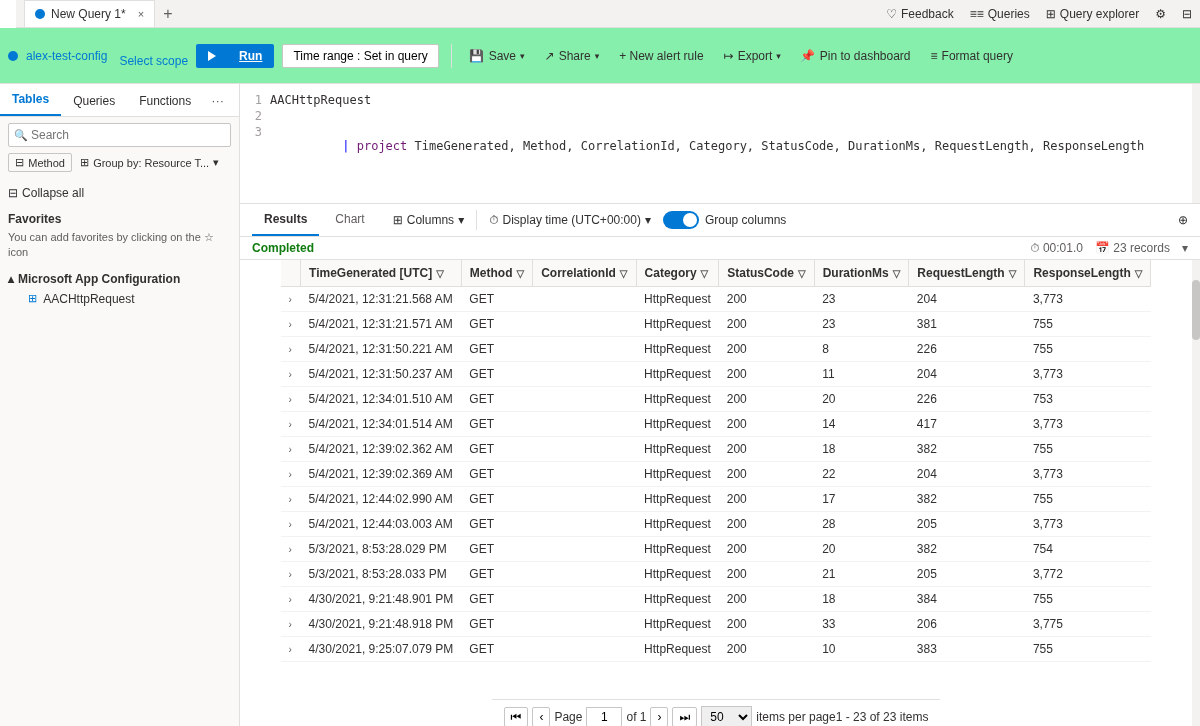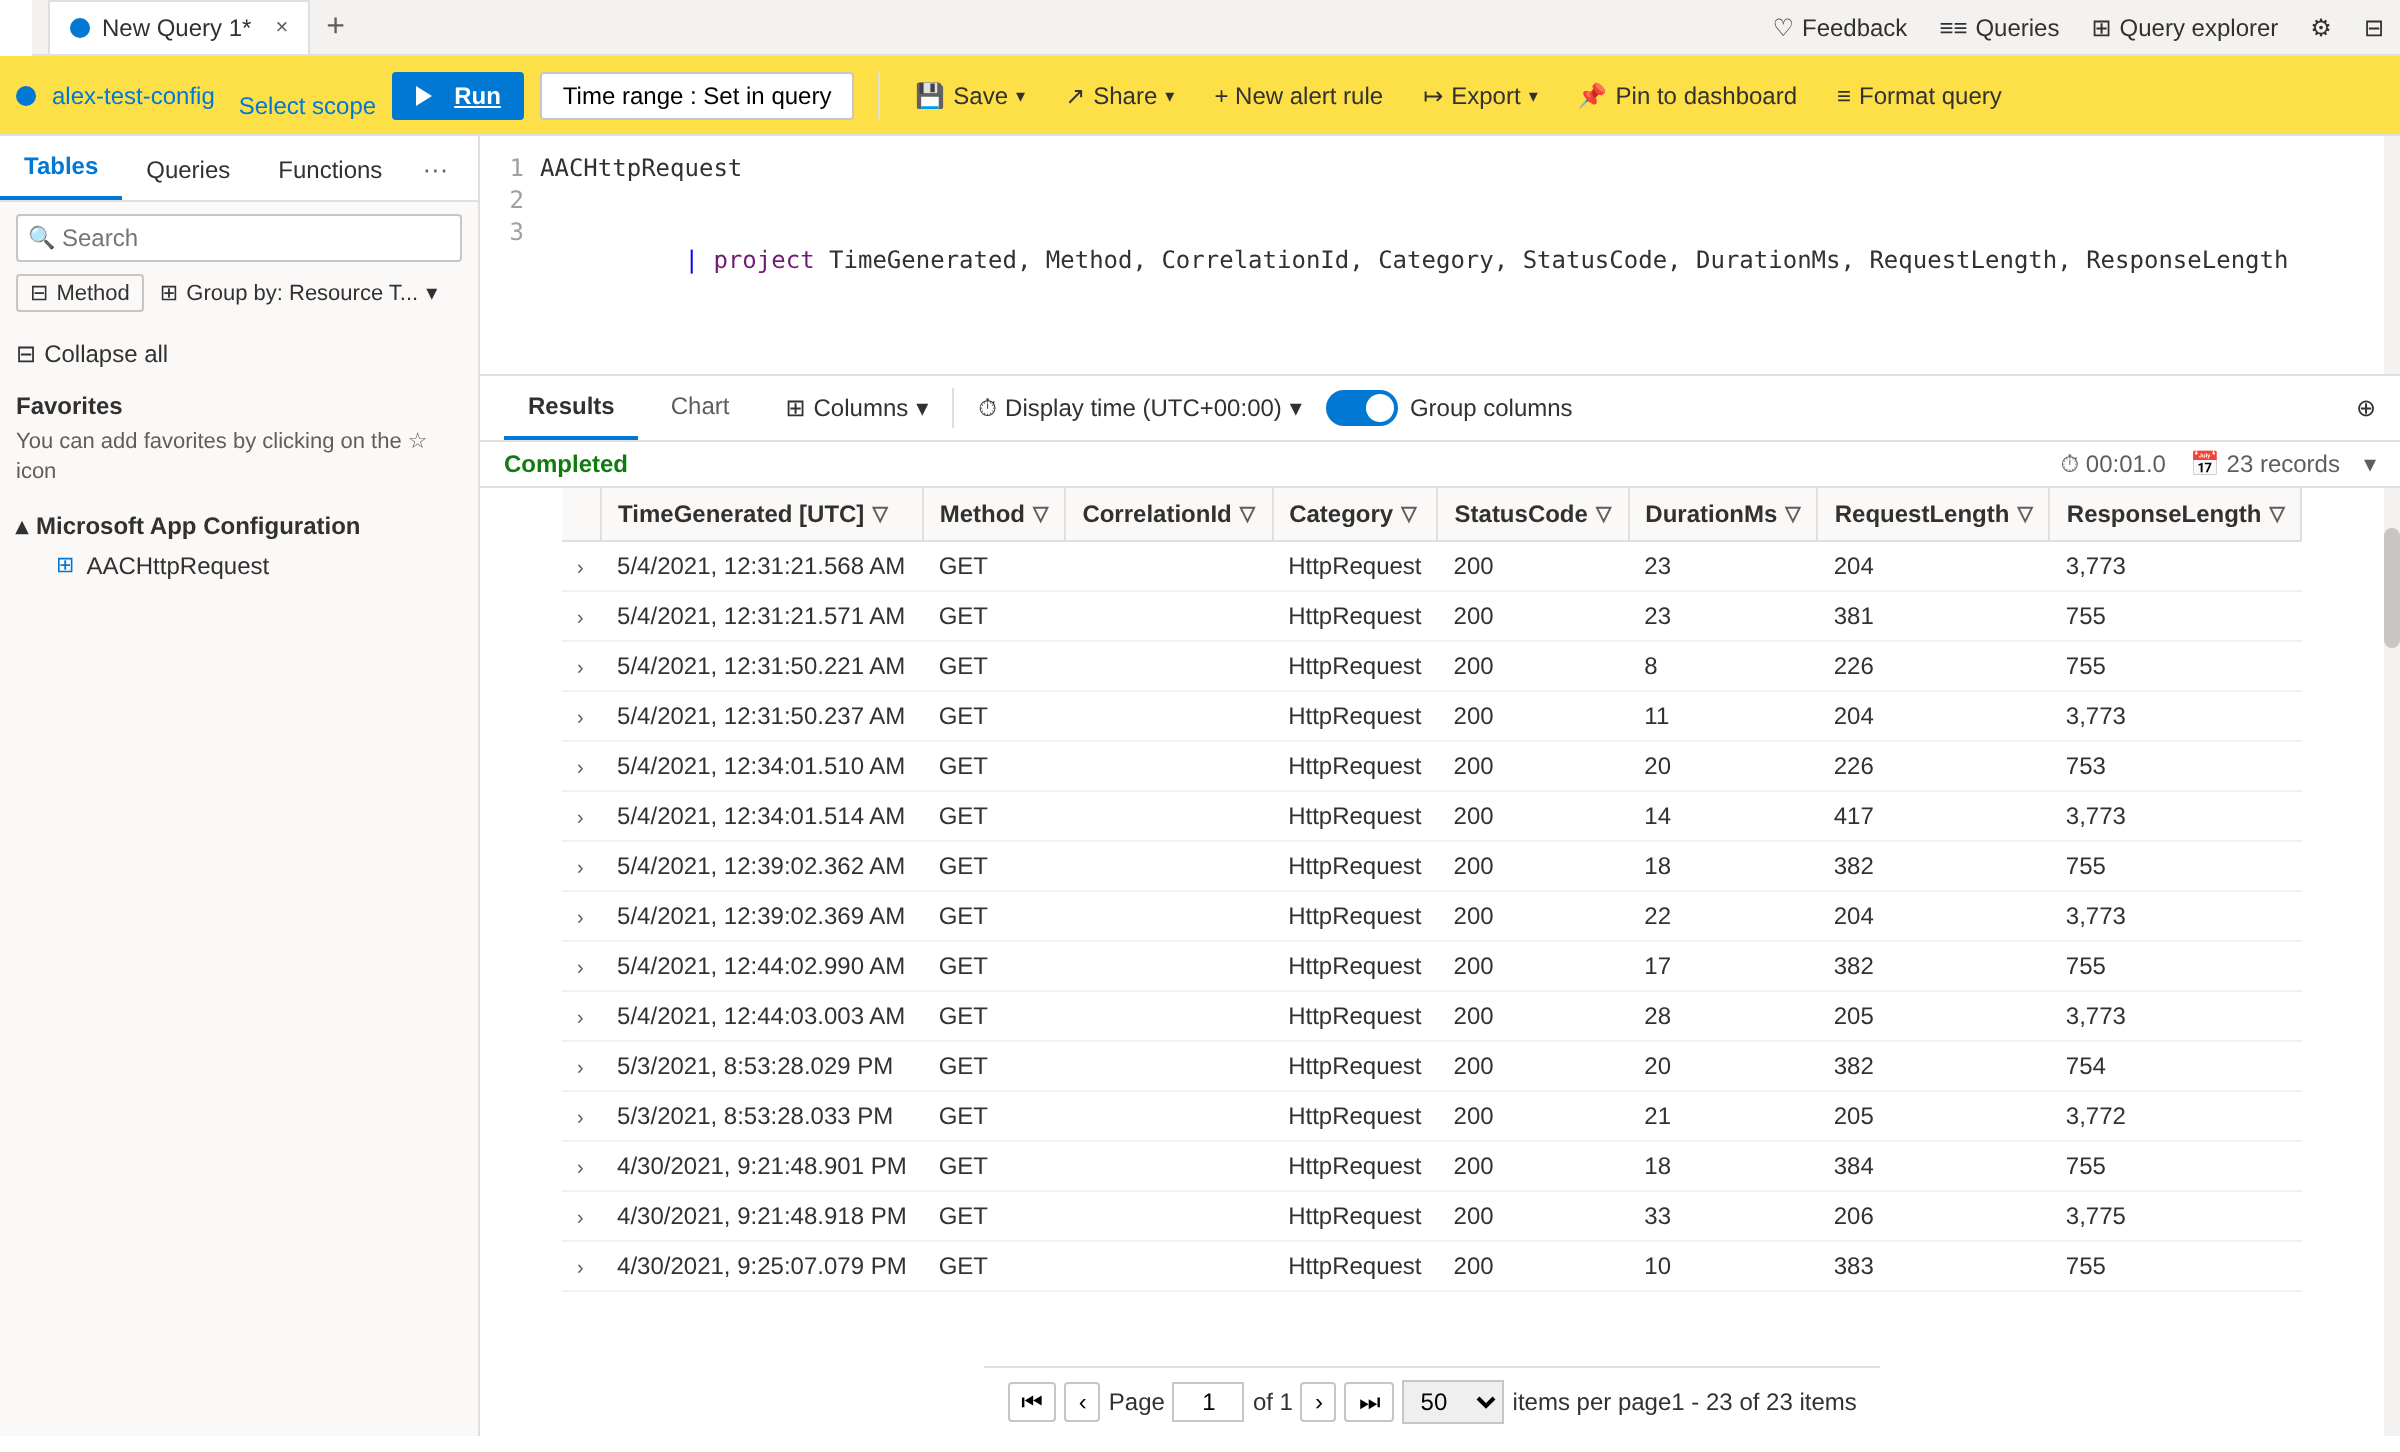--- a/index.html
+++ b/index.html
@@ -13,26 +13,26 @@
       display: flex; align-items: center; height: 100%; padding: 0 10px; background: #fff; border: 1px solid #e1dfdd; border-bottom: none; font-size: 12px; cursor: pointer; gap: 6px;
     }
     .tab-item .dot { width: 10px; height: 10px; background: #0078d4; border-radius: 50%; display: inline-block; }
     .tab-close { margin-left: 6px; color: #605e5c; cursor: pointer; font-size: 11px; }
     .tab-add { background: transparent; border: none; padding: 0 8px; cursor: pointer; font-size: 16px; color: #605e5c; }
     .header-actions { margin-left: auto; display: flex; align-items: center; gap: 16px; font-size: 12px; color: #323130; }
     .header-actions span { cursor: pointer; display: flex; align-items: center; gap: 4px; }
 
     
     .toolbar {
-      display: flex; align-items: center; background: #fde047; border-bottom: 1px solid #e1dfdd; height: 40px; padding: 0 8px; gap: 8px;
+      display: flex; align-items: center; background: #86efac; border-bottom: 1px solid #e1dfdd; height: 56px; padding: 0 8px; gap: 8px;
     }
     .config-label { color: #0078d4; font-size: 12px; cursor: pointer; margin-right: 4px; }
     .select-scope { color: #0078d4; font-size: 12px; cursor: pointer; margin-top: 11px; }
     .run-btn {
-      background: #0078d4; color: #fff; border: none; border-radius: 2px; padding: 5px 12px; display: flex; align-items: center; gap: 11px; font-size: 12px; cursor: pointer; font-weight: 600; text-decoration: underline;
+      background: #0078d4; color: #fff; border: none; border-radius: 2px; padding: 5px 12px; display: flex; align-items: center; gap: 23px; font-size: 12px; cursor: pointer; font-weight: 600; text-decoration: underline;
     }
     .run-btn .triangle { width: 0; height: 0; border-top: 5px solid transparent; border-bottom: 5px solid transparent; border-left: 8px solid #fff; }
     .time-range-btn {
       border: 1px solid #c8c6c4; border-radius: 2px; padding: 4px 10px; font-size: 12px; cursor: pointer; background: #fff;
     }
     .toolbar-sep { width: 1px; height: 24px; background: #e1dfdd; margin: 0 4px; }
     .toolbar-action { display: flex; align-items: center; gap: 4px; color: #323130; font-size: 12px; cursor: pointer; padding: 4px 6px; }
     .chevron-down { font-size: 9px; }
 
     

